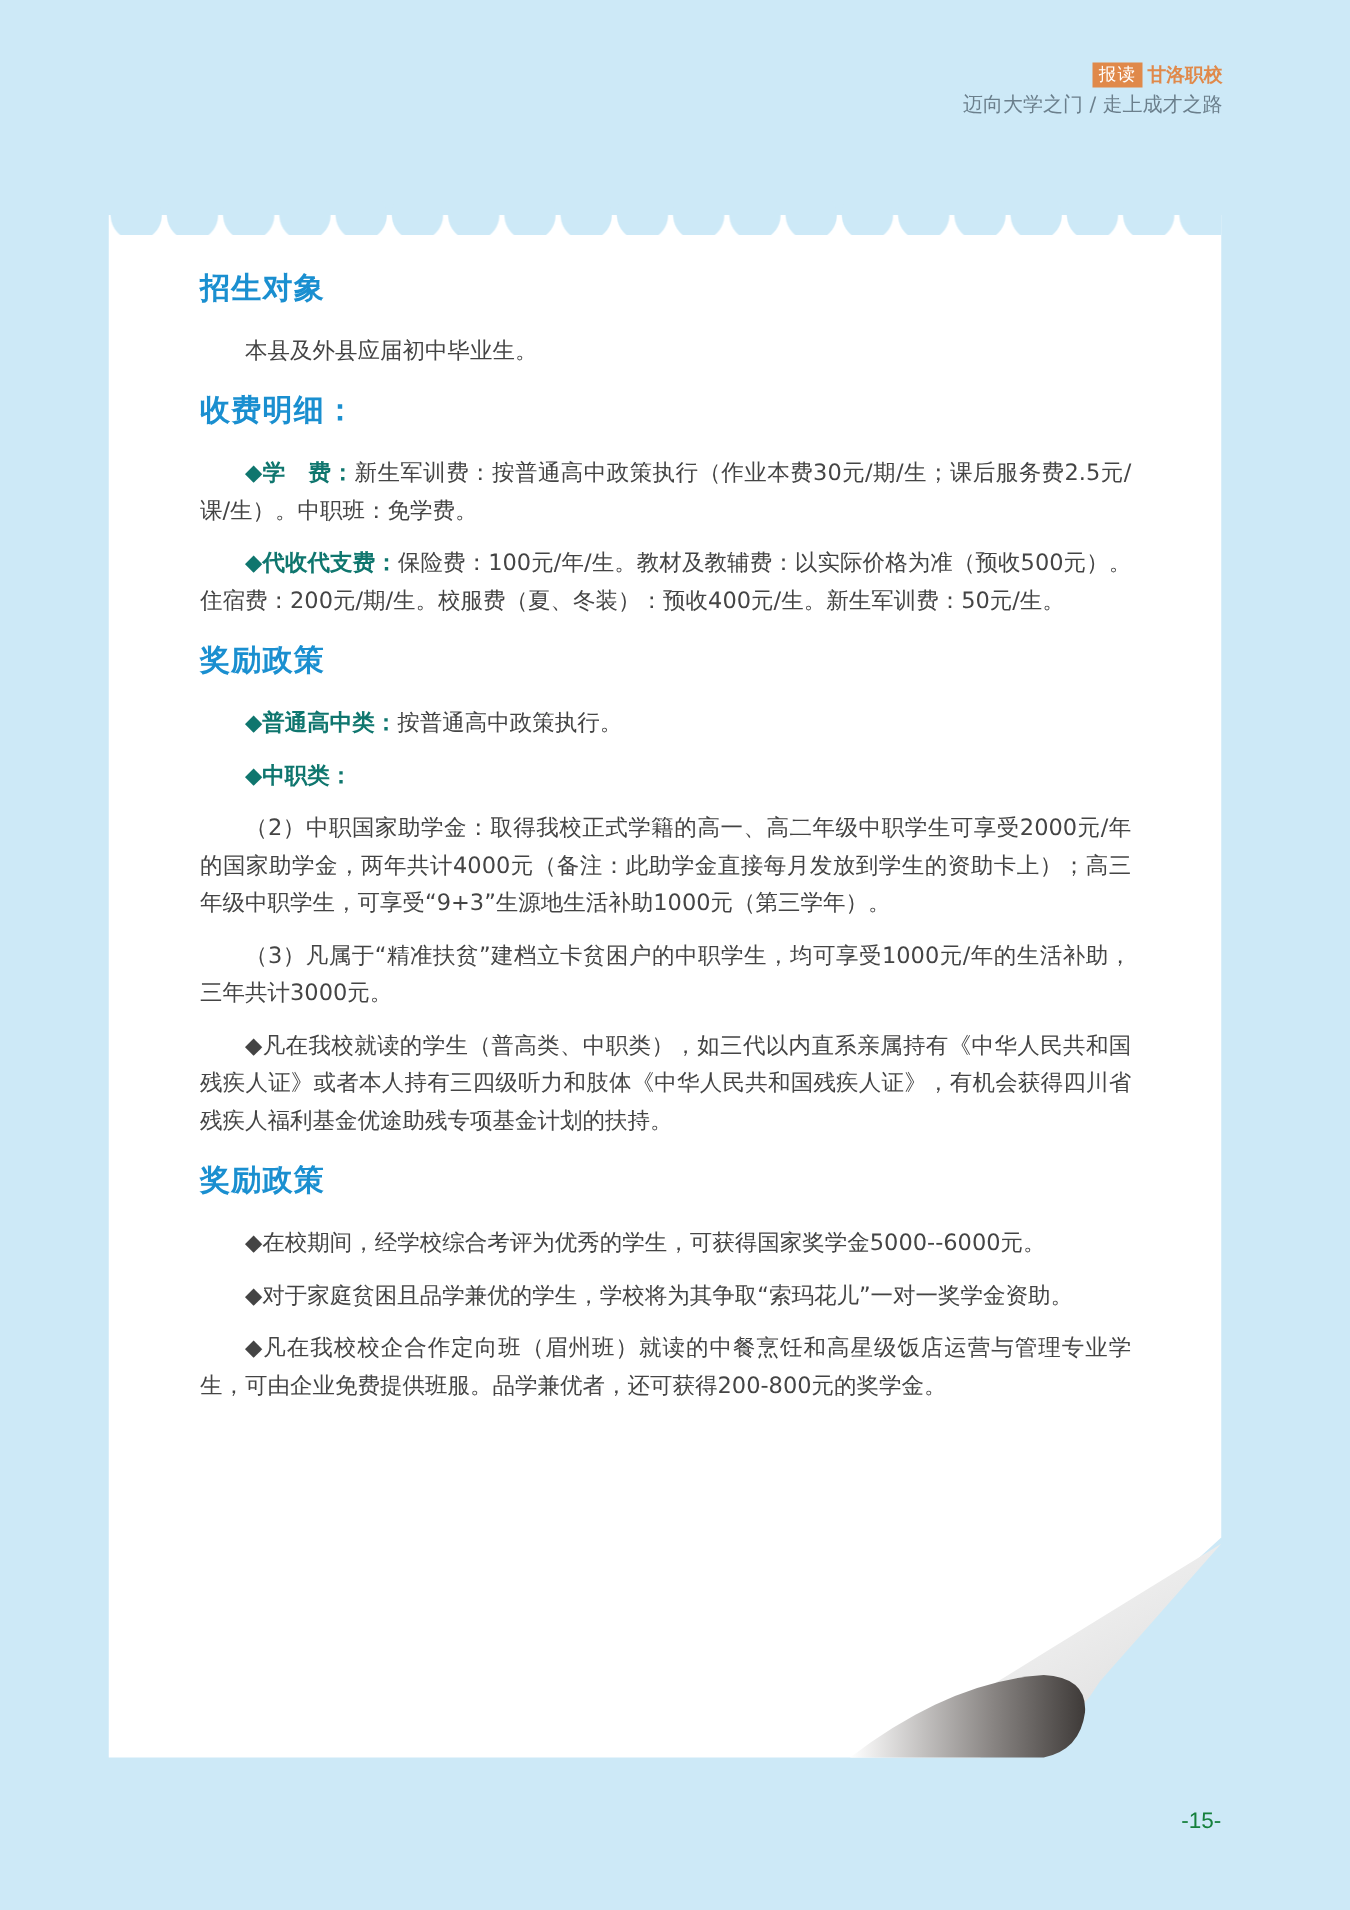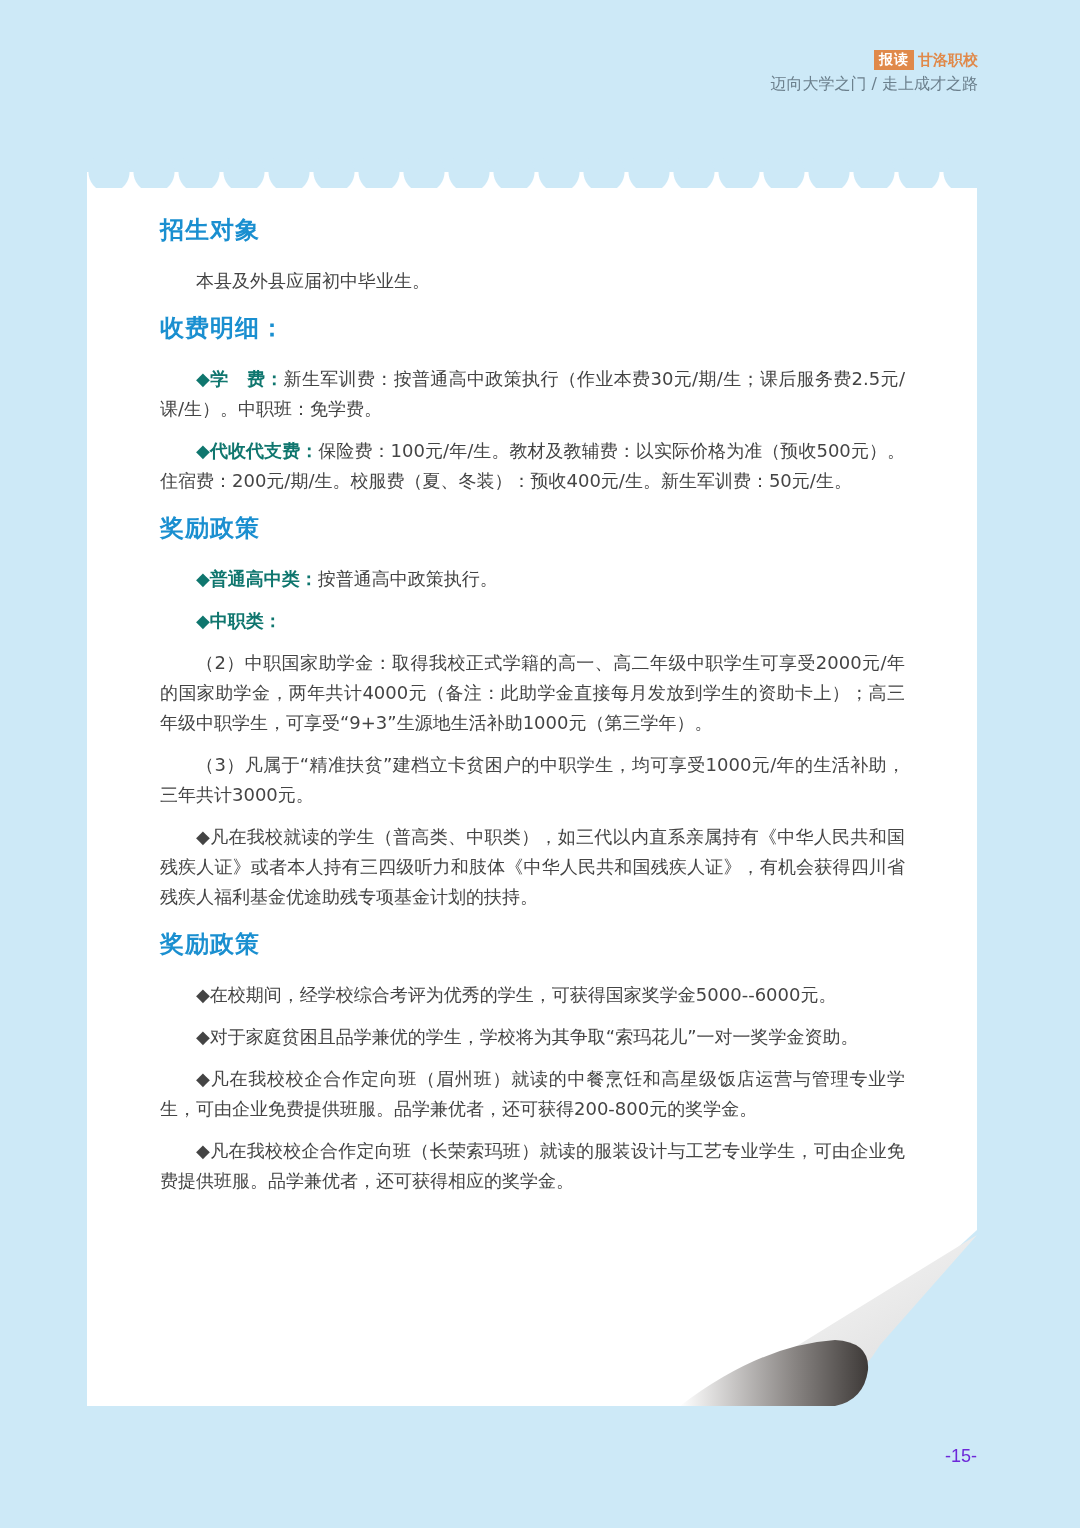--- a/index.html
+++ b/index.html
@@ -6,21 +6,21 @@
   body {
     width: 1080px; height: 1528px; position: relative; overflow: hidden;
     background: #cde9f7;
     font-family: "DejaVu Sans", "Liberation Sans", sans-serif;
   }
   .brand {
     position: absolute; right: 102px; top: 50px; text-align: right;
   }
   .brand-top { display: flex; align-items: center; justify-content: flex-end; gap: 4px; }
   .brand-badge {
-    background: #e0894a; color: #fff; font-weight: bold; font-size: 14px;
+    background: #e0894a; color: #fff; font-weight: normal; font-size: 14px;
     padding: 1px 5px; letter-spacing: 1px; text-align: right;
   }
   .brand-name { color: #e0894a; font-size: 15px; font-weight: bold; }
   .brand-slogan { color: #6b7f8c; font-size: 16px; margin-top: 4px; text-align: center; }
 
   .paper {
     position: absolute; left: 87px; top: 172px; width: 890px; height: 1234px;
     background: #ffffff;
   }
   .scallops {
@@ -36,21 +36,21 @@
     color: #444; font-size: 18px; line-height: 30px;
   }
   h2 {
     color: #1a8fd0; font-size: 24px; font-weight: bold; margin: 0 0 16px 0;
     line-height: 40px; letter-spacing: 1px;
   }
   p { margin: 0 0 12px 0; text-indent: 36px; text-align: justify; }
   p b { color: #0f766e; }
   .sec { margin-bottom: 10px; }
   .page-num {
-    position: absolute; right: 103px; top: 1446px; color: #6d28d9; font-size: 18px;
+    position: absolute; right: 103px; top: 1446px; color: #15803d; font-size: 18px;
     font-family: "Liberation Sans", sans-serif;
   }
 </style>
 </head>
 <body>
 
 <div class="brand">
   <div class="brand-top">
     <span class="brand-badge">报读</span>
     <span class="brand-name">甘洛职校</span>
@@ -97,17 +97,16 @@
     <p><span>（2）中职国家助学金：取得我校正式学籍的高一、高二年级中职学生可享受2000元/年的国家助学金，两年共计4000元（备注：此助学金直接每月发放到学生的资助卡上）；高三年级中职学生，可享受“9+3”生源地生活补助1000元（第三学年）。</span></p>
     <p><span>（3）凡属于“精准扶贫”建档立卡贫困户的中职学生，均可享受1000元/年的生活补助，三年共计3000元。</span></p>
     <p><span>◆凡在我校就读的学生（普高类、中职类），如三代以内直系亲属持有《中华人民共和国残疾人证》或者本人持有三四级听力和肢体《中华人民共和国残疾人证》，有机会获得四川省残疾人福利基金优途助残专项基金计划的扶持。</span></p>
   </div>
 
   <div class="sec">
     <h2>奖励政策</h2>
     <p><span>◆在校期间，经学校综合考评为优秀的学生，可获得国家奖学金5000--6000元。</span></p>
     <p><span>◆对于家庭贫困且品学兼优的学生，学校将为其争取“索玛花儿”一对一奖学金资助。</span></p>
     <p><span>◆凡在我校校企合作定向班（眉州班）就读的中餐烹饪和高星级饭店运营与管理专业学生，可由企业免费提供班服。品学兼优者，还可获得200-800元的奖学金。</span></p>
-    <p><span>◆凡在我校校企合作定向班（长荣索玛班）就读的服装设计与工艺专业学生，可由企业免费提供班服。品学兼优者，还可获得相应的奖学金。</span></p>
   </div>
 </div>
 
 <div class="page-num">-15-</div>
 
 </body></html>

